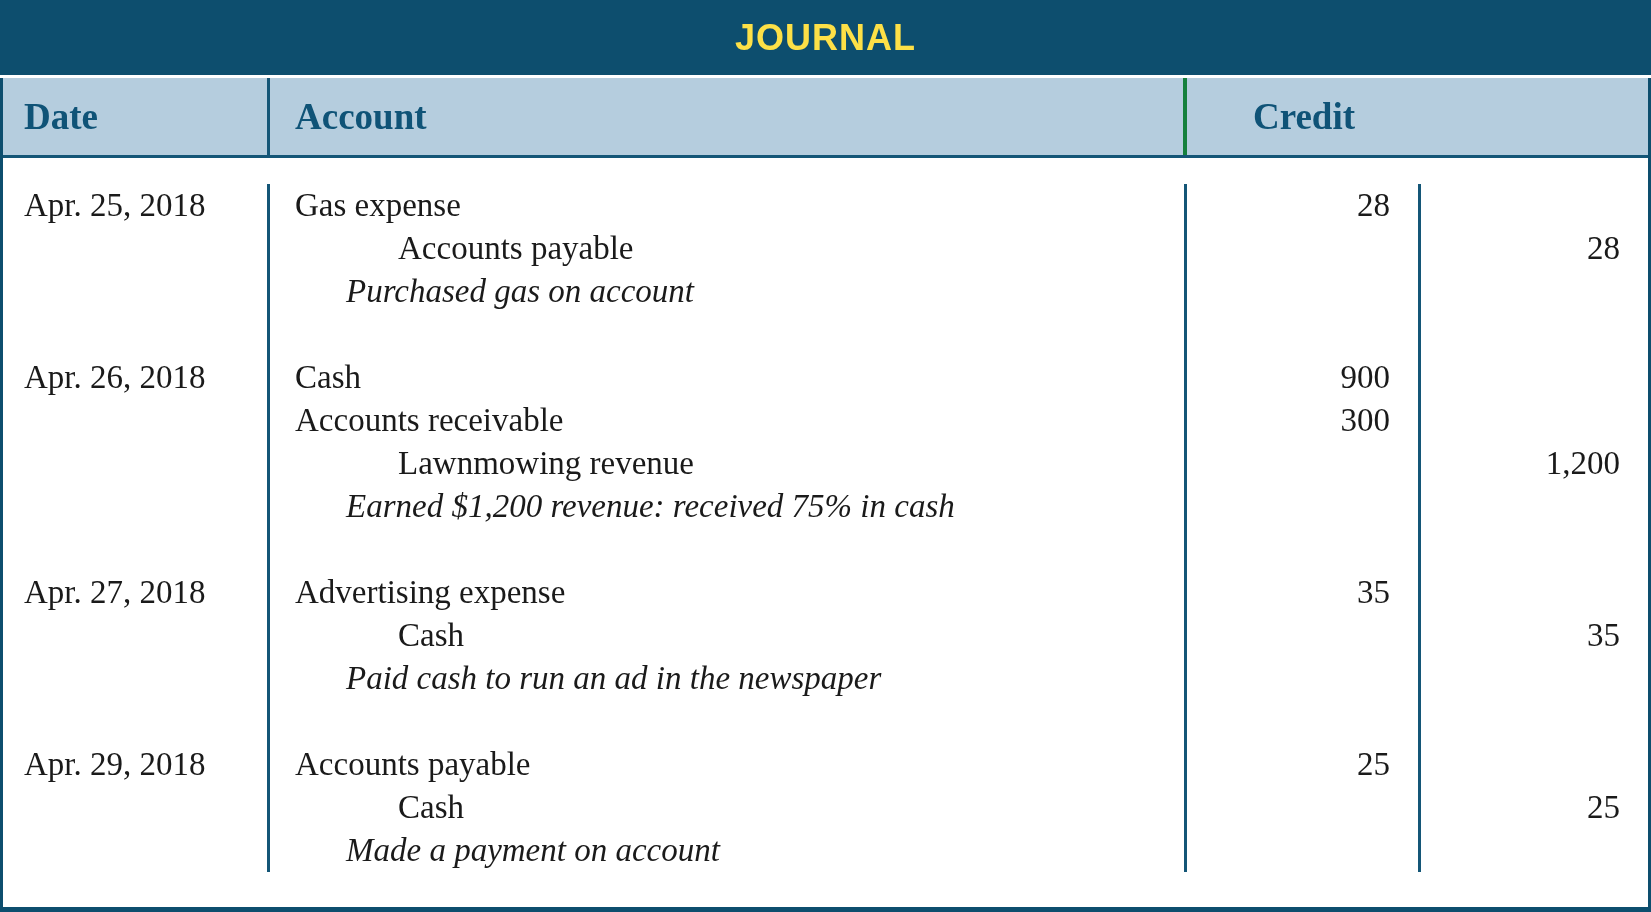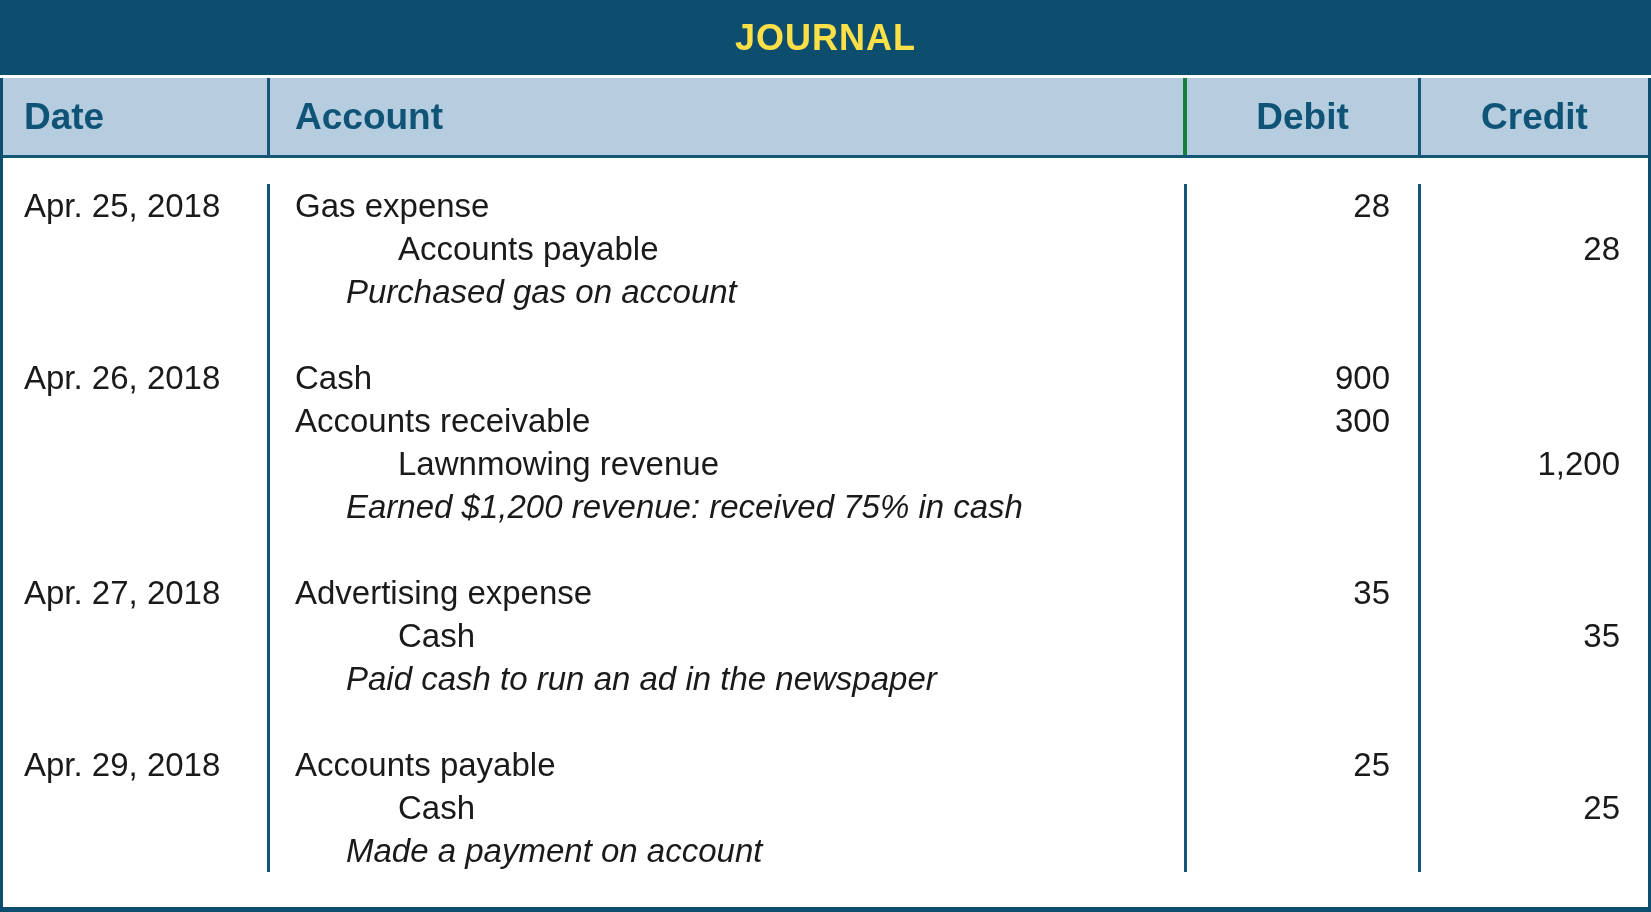--- a/index.html
+++ b/index.html
@@ -26,20 +26,21 @@
     letter-spacing: 1px;
   }
 
   .title-gap { height: 3px; background: #ffffff; }
 
   .table-wrap {
     height: 834px;
     border-left: 3px solid #0d4e6e;
     border-right: 3px solid #0d4e6e;
     border-bottom: 5px solid #0d4e6e;
+    font-family: Liberation Serif, serif;
   }
 
   .grid {
     display: grid;
     grid-template-columns: 267px 917px 234px 227px;
   }
 
   .header-row {
     height: 80px;
     background: #b5cdde;
@@ -89,21 +90,20 @@
 <div class="journal">
   <div class="title-bar">
     <span>JOURNAL</span>
   </div>
   <div class="title-gap"></div>
 
   <div class="table-wrap">
     <div class="grid header-row">
       <div class="header-cell hc-date">Date</div>
       <div class="header-cell hc-account">Account</div>
-      <div class="header-cell hc-debit">Debit</div>
       <div class="header-cell hc-credit">Credit</div>
     </div>
 
     <div class="body">
         <div class="grid entry-row">
           <div class="cell date-cell">
             <div class="line date-text">Apr. 25, 2018</div>
           </div>
           <div class="cell account-cell">
             <div class="line account">Gas expense</div>

